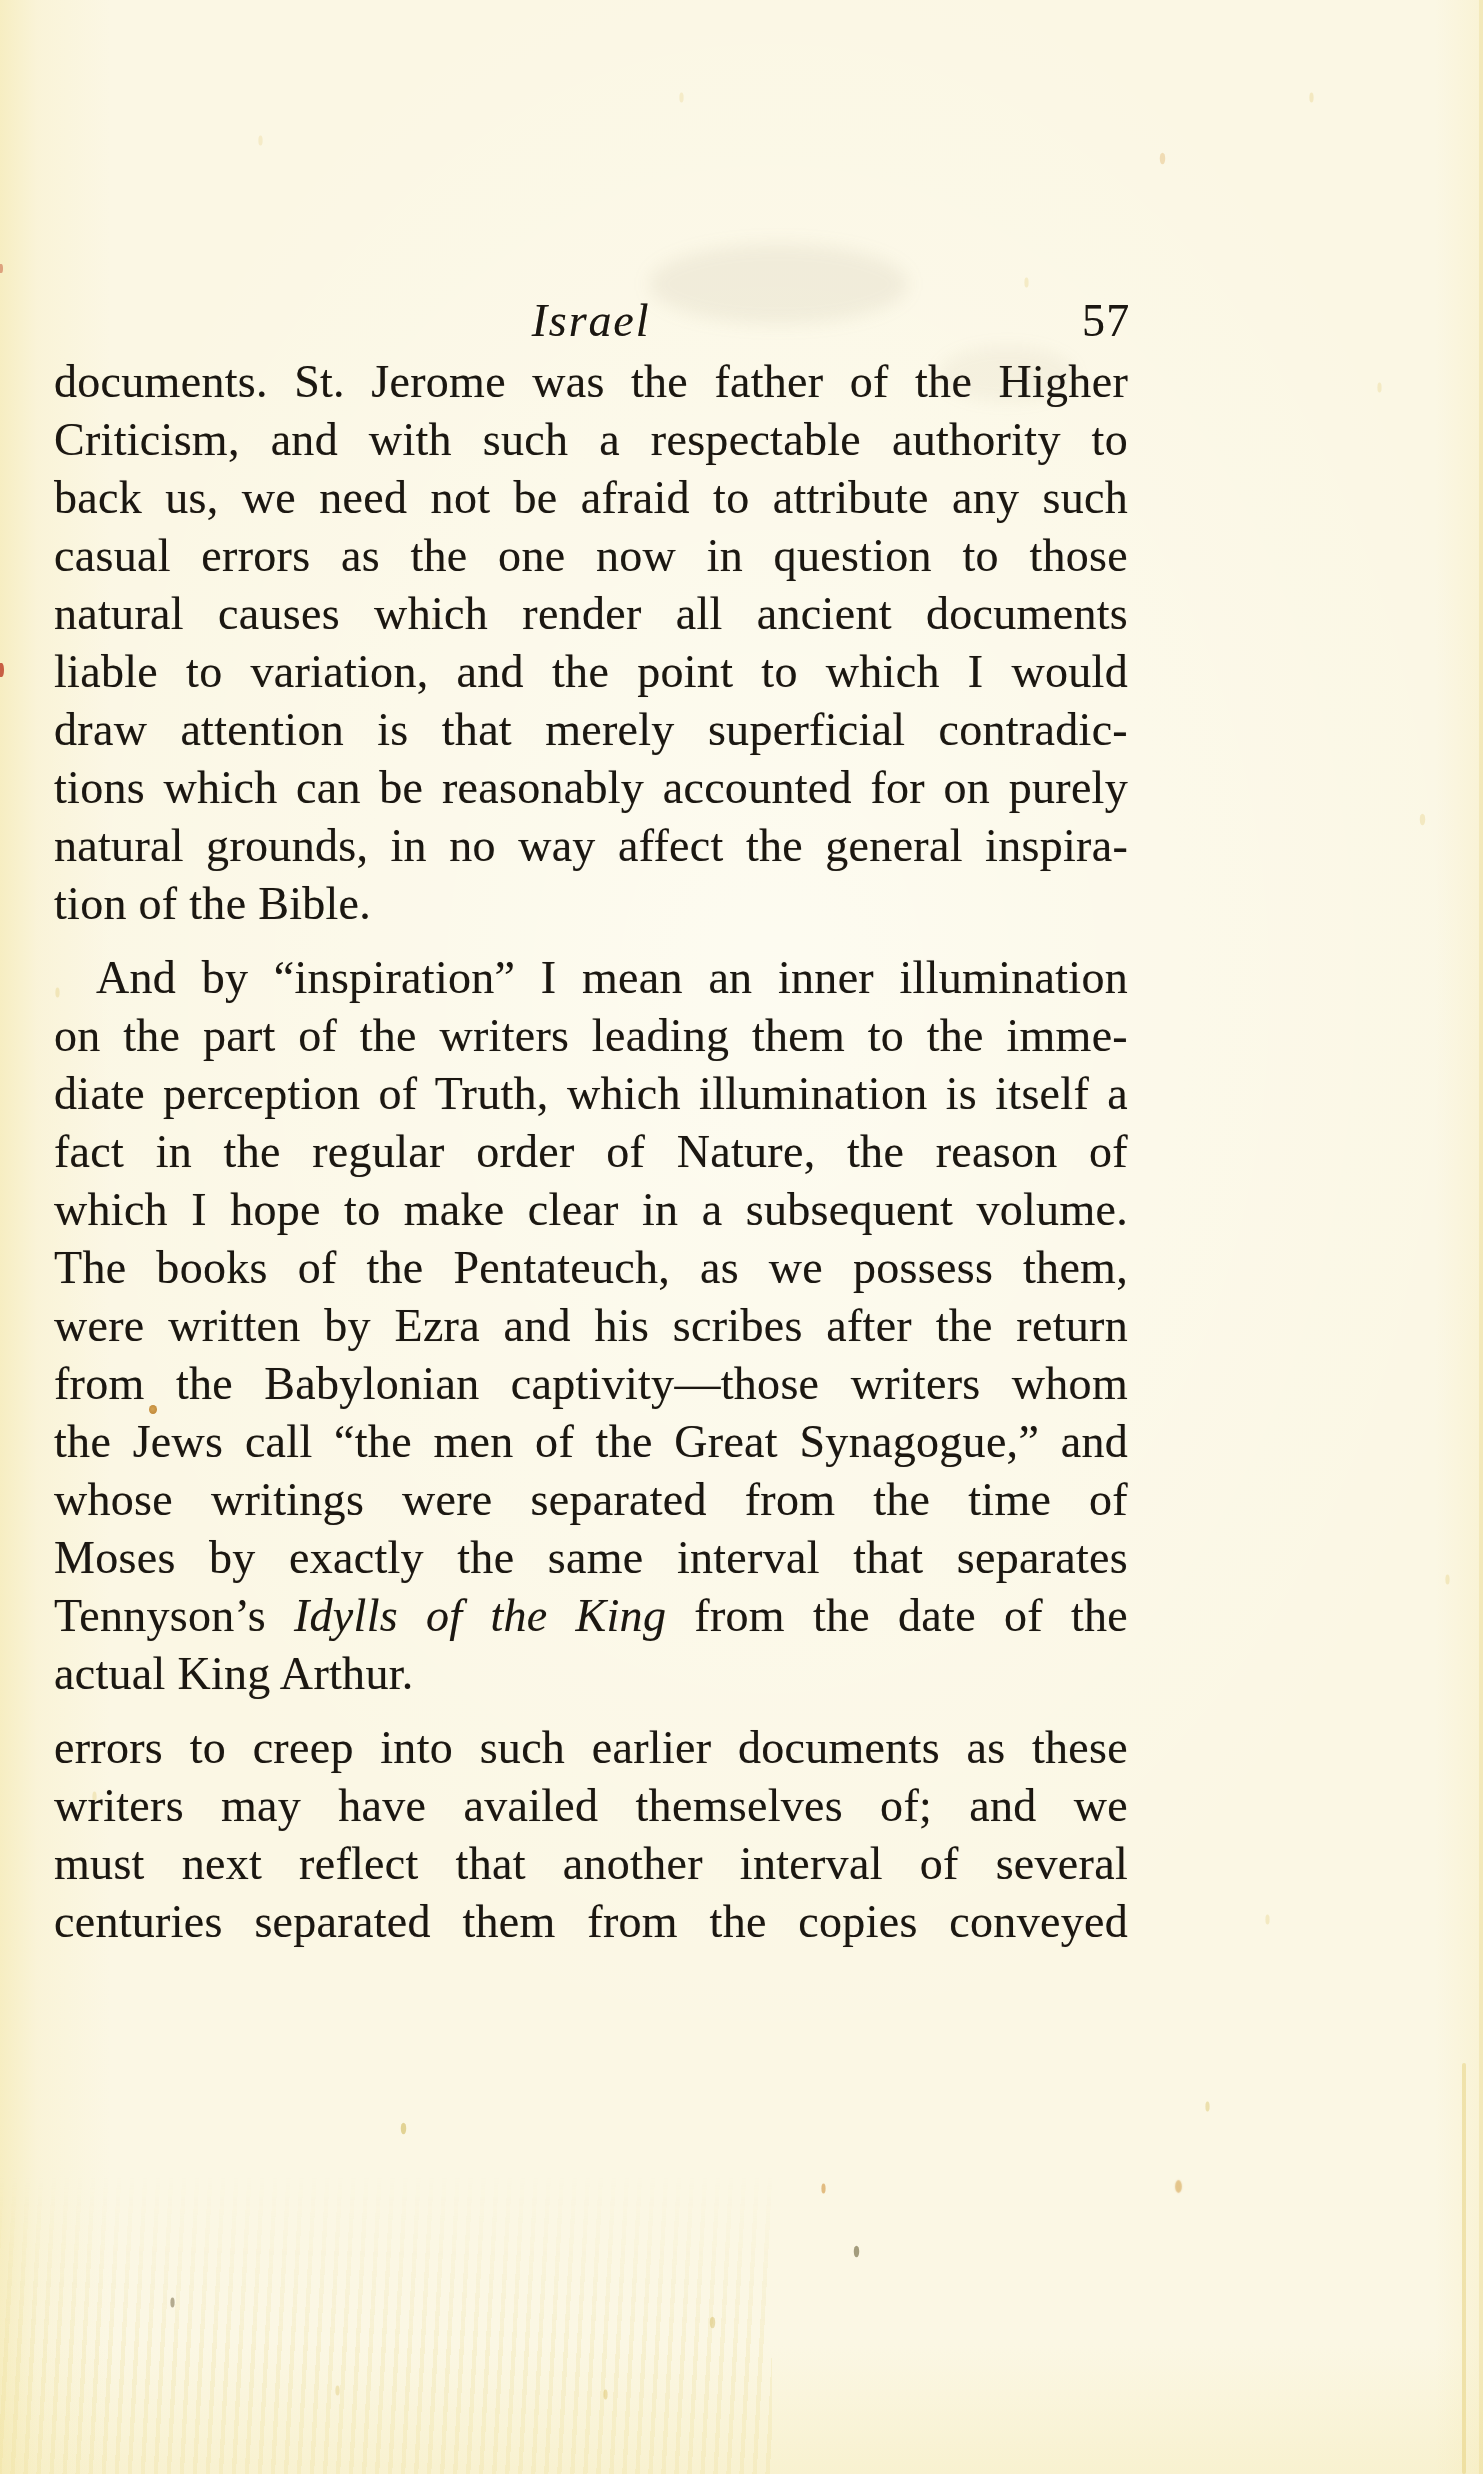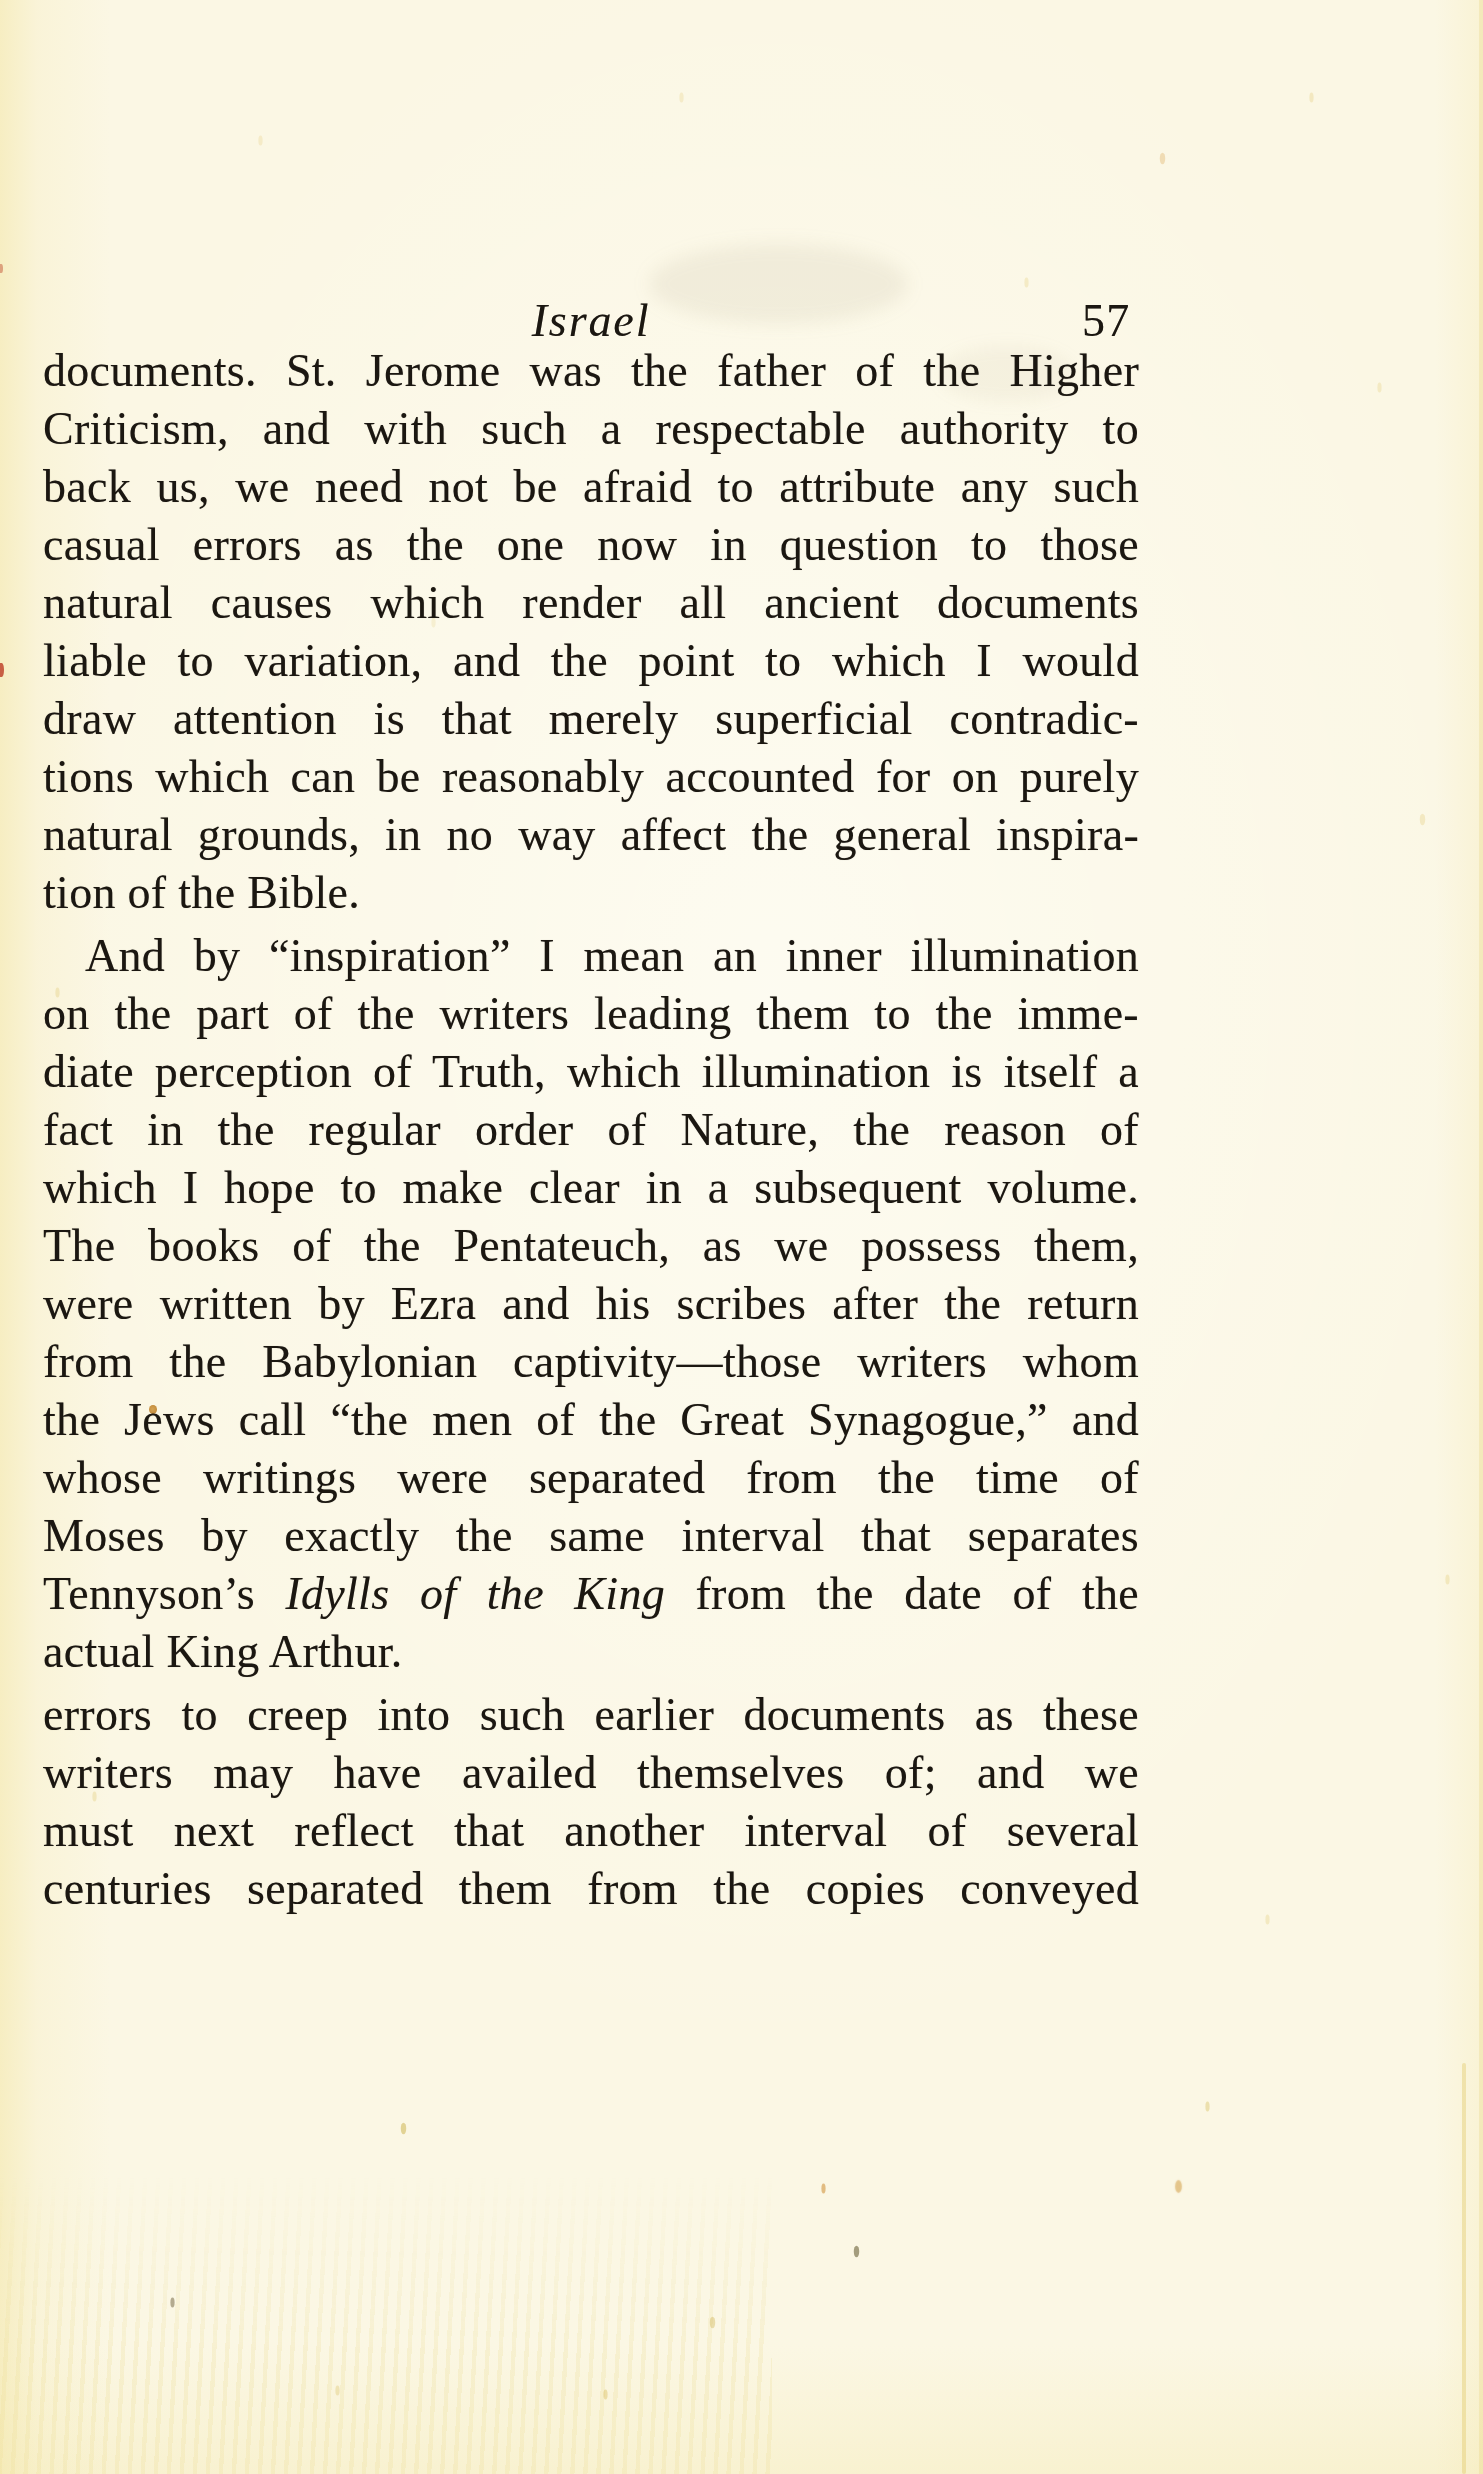--- a/index.html
+++ b/index.html
@@ -51,21 +51,21 @@
   .bodytext {
     position: absolute;
     left: 38px;
     top: 337px;
     width: 1106px;
     font-size: 46px;
     line-height: 58px;
     letter-spacing: 0.3px;
     text-shadow: 0 0 0.7px rgba(27,23,17,0.40);
   }
-  .paragraph { margin: 5px; padding: 0; }
+  .paragraph { margin: 16px; padding: 0; }
   .textline {
     text-align: justify;
     text-align-last: justify;
     white-space: normal;
   }
   .textline.indent { text-indent: 42px; }
   .textline.short { text-align-last: left; }
   .italic { font-style: italic; }
 
   

